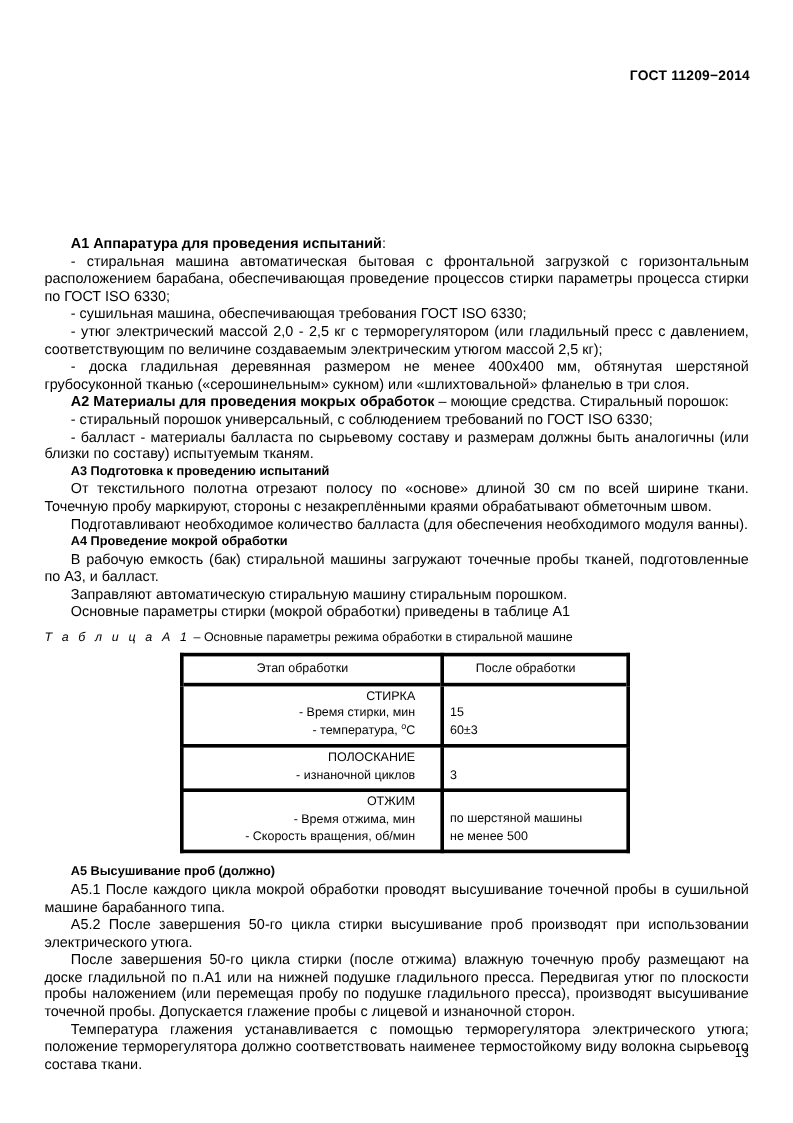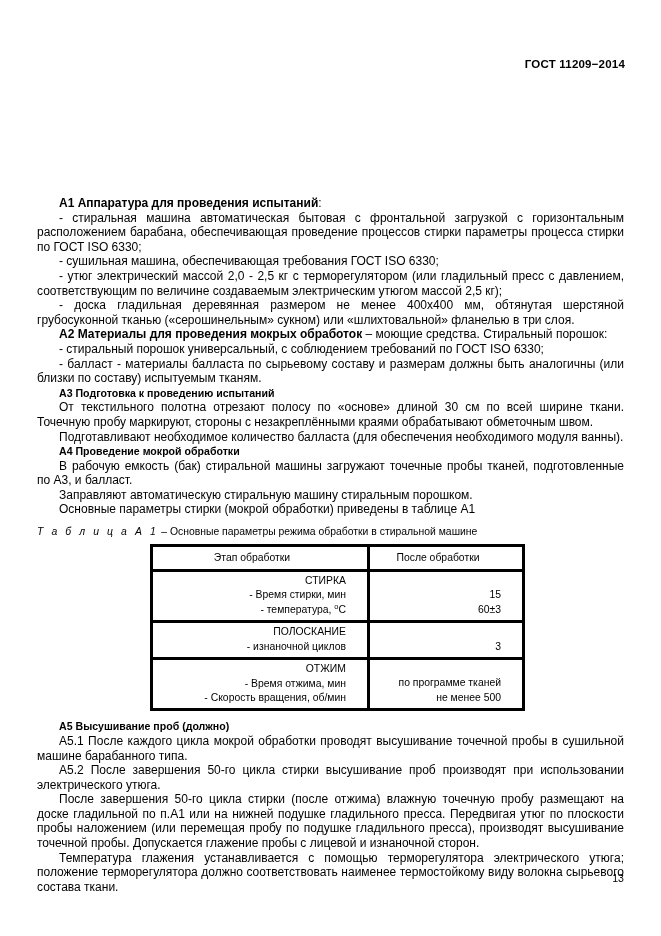--- a/index.html
+++ b/index.html
@@ -121,21 +121,21 @@
     border-bottom-width: 2px;
     padding-top: 4px;
     padding-bottom: 4px;
   }
   table.params th.c-stage { width: 188px; }
   table.params th.c-mode  { width: 126px; }
   table.params td.stage {
     text-align: right;
   }
   table.params td.mode {
-    text-align: right;
+    text-align: left;
     vertical-align: top;
   }
   table.params td.mode .pad {
     display: block;
     height: 14.4px;
   }
   .sup-deg {
     font-size: 7.5px;
     vertical-align: super;
     line-height: 0;
@@ -214,21 +214,21 @@
           </td>
         </tr>
         <tr>
           <td class="stage">
             <div>ОТЖИМ</div>
             <div>- Время отжима, мин</div>
             <div>- Скорость вращения, об/мин</div>
           </td>
           <td class="mode">
             <span class="pad"></span>
-            <div>по программе тканей</div>
+            <div>по шерстяной машины</div>
             <div>не менее 500</div>
           </td>
         </tr>
       </tbody>
     </table>
 
     <div class="gap"></div>
 
     <p class="secthead">А5 Высушивание  проб (должно)</p>
     <p class="ind">А5.1 После каждого цикла мокрой обработки проводят высушивание точечной пробы в сушильной машине барабанного типа.</p>

